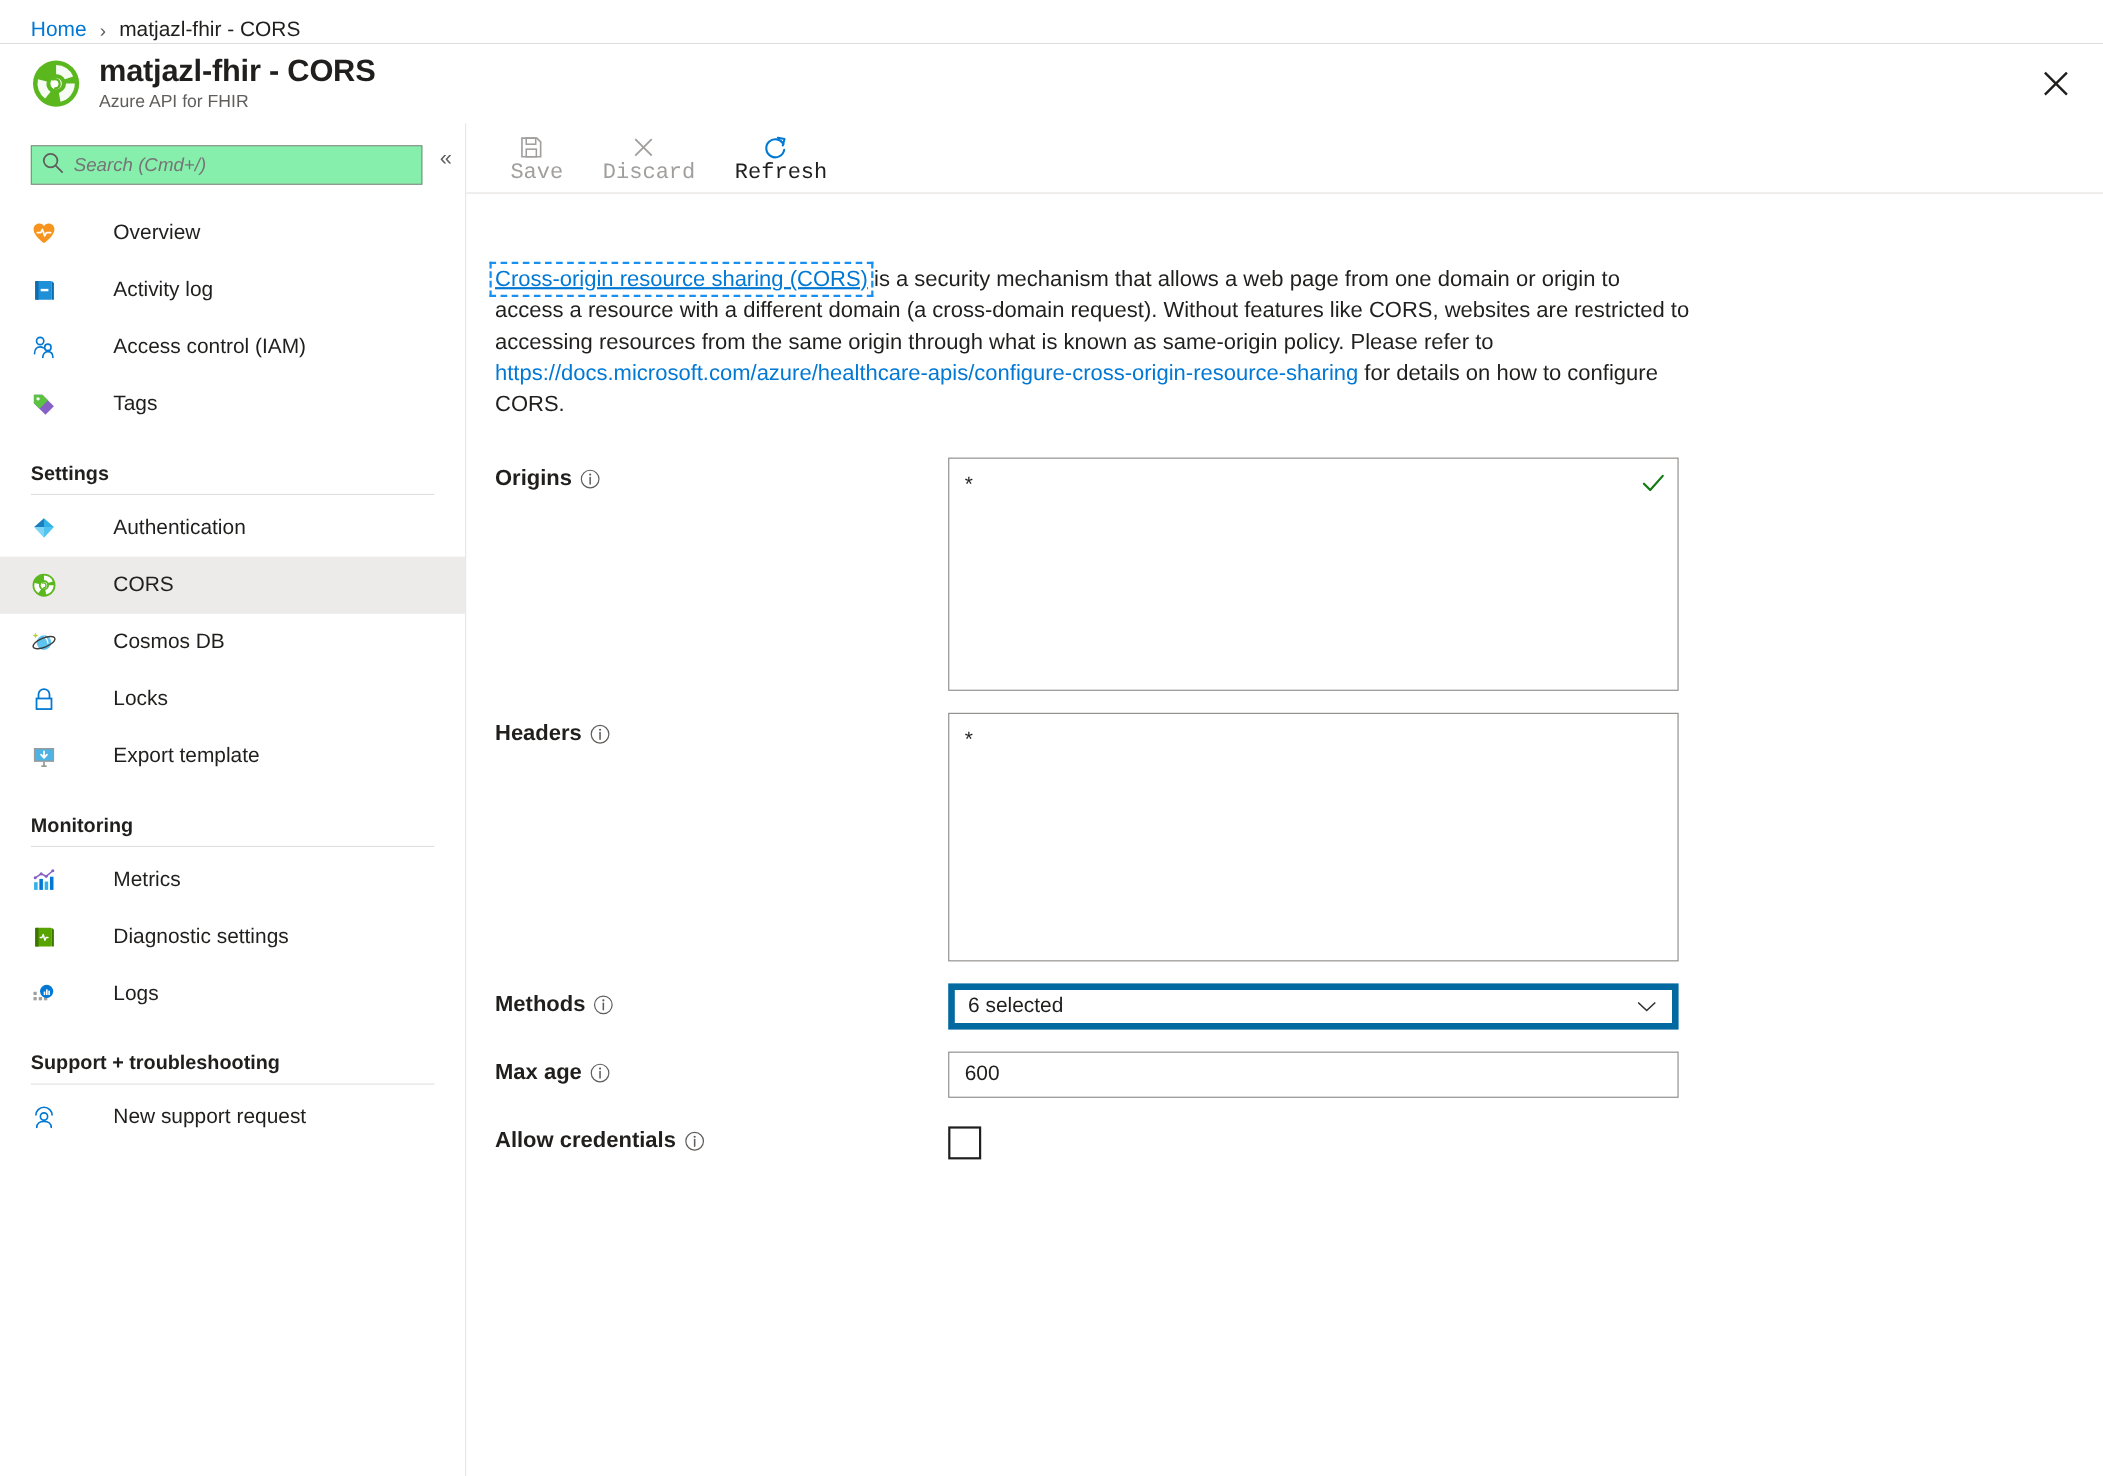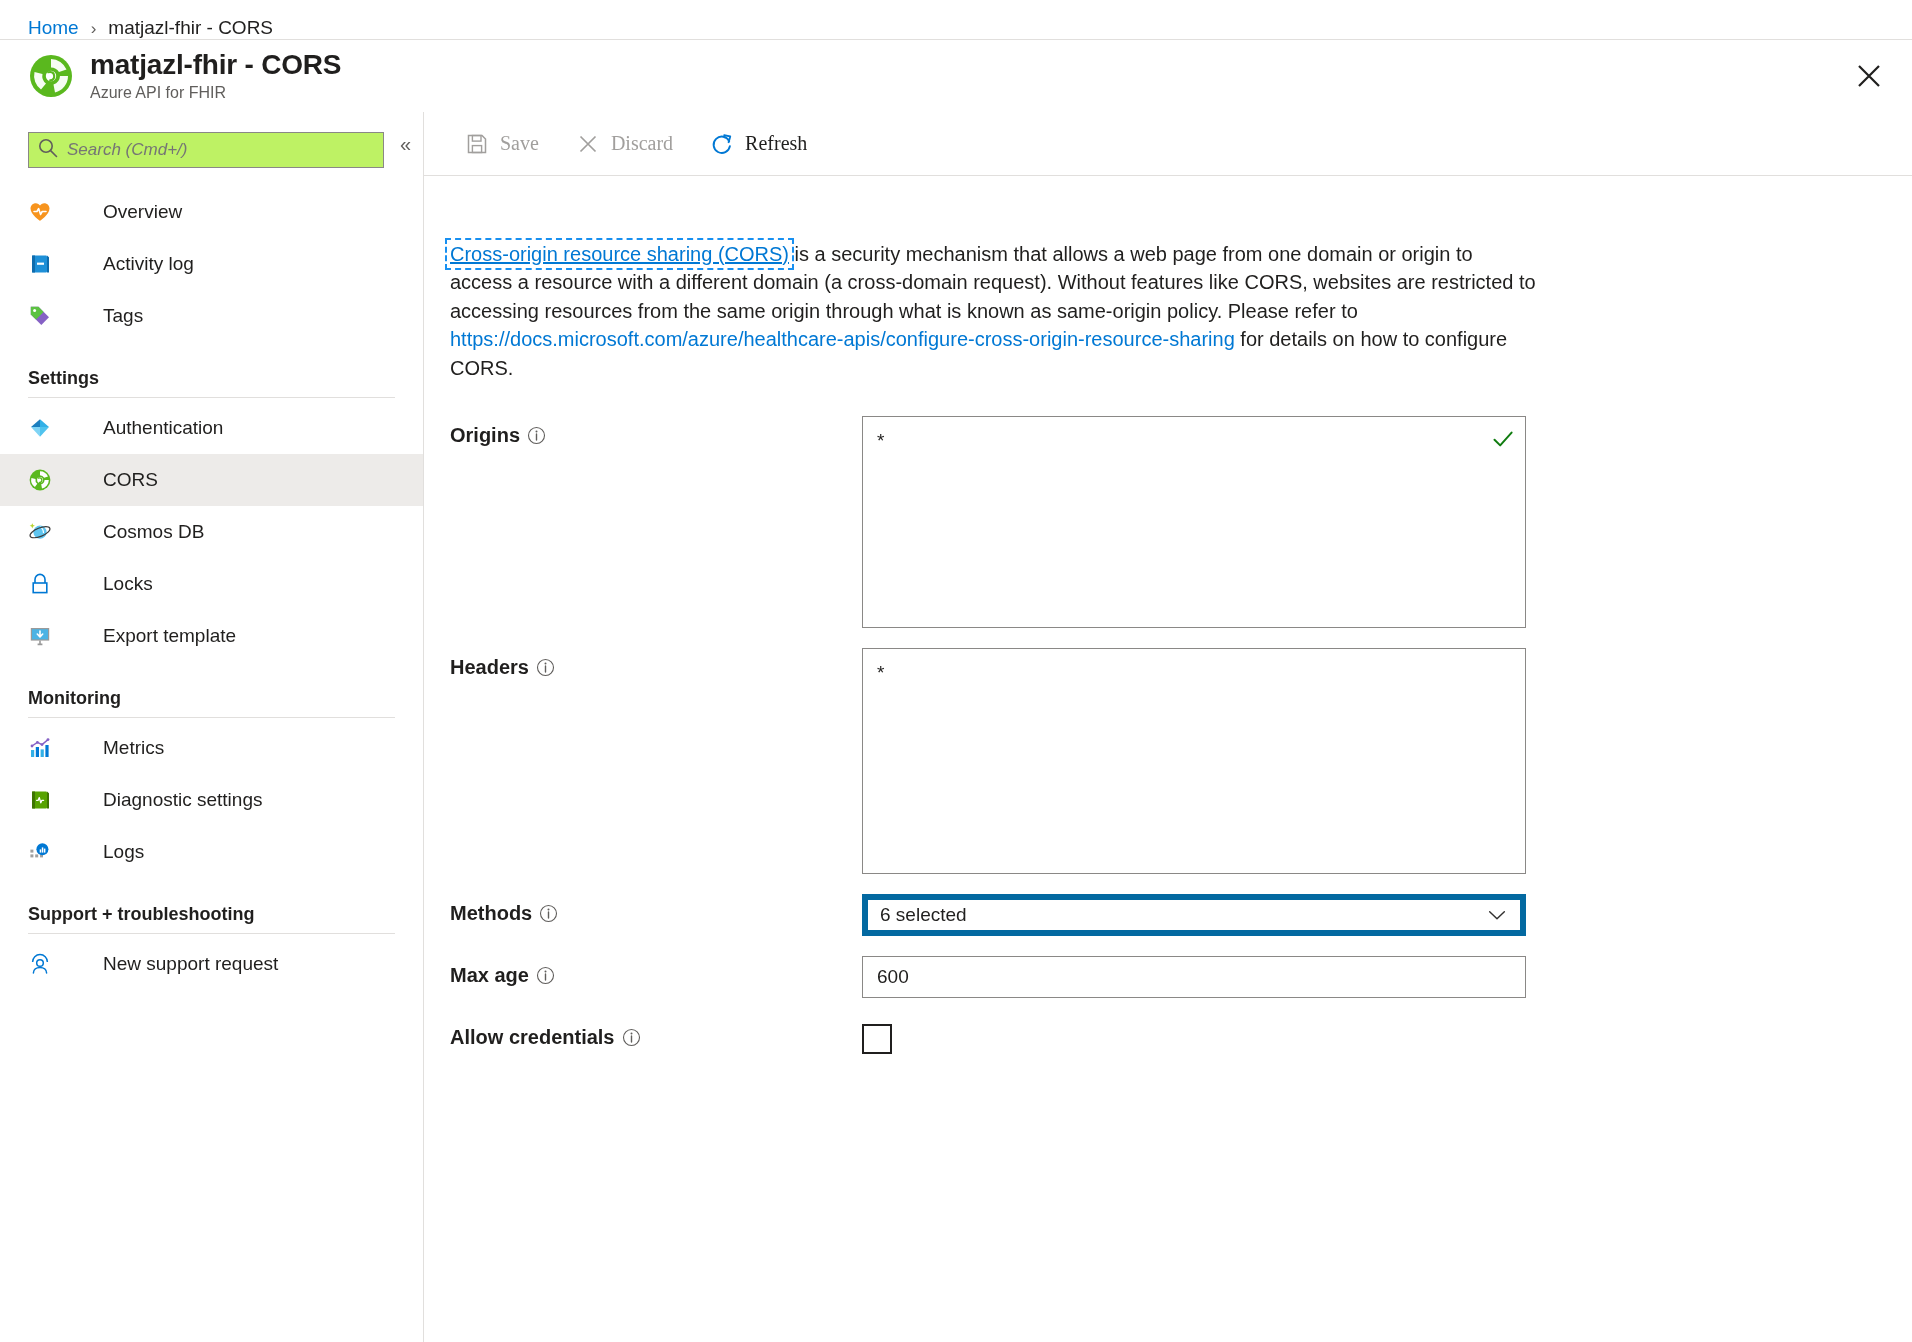--- a/index.html
+++ b/index.html
@@ -88,21 +88,21 @@
     align-items: center;
     padding: 12px 0 0 28px;
   }
   #search-input-wrap {
     width: 356px;
     height: 36px;
     border: 1px solid #8a8886;
     display: flex;
     align-items: center;
     padding: 0 8px;
-    background: #bef264;
+    background: #86efac;
   }
   #search-icon { flex: 0 0 22px; margin-right: 6px; color: #605e5c; }
   #search-input {
     border: 0; outline: 0;
     font-size: 17px;
     font-style: italic;
     font-family: "Liberation Sans", sans-serif;
     color: #605e5c;
     width: 100%;
     background: transparent;
@@ -164,21 +164,22 @@
   .cmd-btn {
     display: flex;
     align-items: center;
     height: 44px;
     padding: 0 14px;
     font-size: 20px;
     cursor: pointer;
     color: #201f1e;
     background: transparent;
     border: 0;
-    font-family: Liberation Serif, serif;
+    font-family: Liberation Mono, monospace;
+    flex-direction: column;
   }
   .cmd-btn.disabled { color: #a19f9d; cursor: default; }
   .cmd-icon {
     width: 26px; height: 26px;
     margin-right: 10px;
     display: flex; align-items: center; justify-content: center;
   }
 
   #content-inner { padding: 44px 0 0 26px; }
 
@@ -364,20 +365,31 @@
           <svg viewBox="0 0 24 24" width="24" height="24">
             <rect x="4" y="3.5" width="15" height="17" rx="1" fill="#1E90D8"></rect>
             <rect x="4" y="3.5" width="3" height="17" fill="#0F6CAD"></rect>
             <rect x="9" y="10.6" width="7" height="2.2" fill="#ffffff"></rect>
             <path d="M19 3.5 L21 5.2 L21 20.5 L19 20.5 Z" fill="#0F6CAD"></path>
           </svg>
         </span>
         <span>Activity log</span>
       </div>
 
+      <div class="nav-item">
+        <span class="nav-icon">
+          <svg viewBox="0 0 24 24" width="24" height="24">
+            <circle cx="8.5" cy="6" r="3.3" stroke="#0078d4" stroke-width="1.5" fill="none"></circle>
+            <path d="M3.4 17.5 C3.4 13.6 5.6 11.3 8.5 11.3 C9.6 11.3 10.6 11.6 11.4 12.2" stroke="#0078d4" stroke-width="1.5" fill="none" stroke-linecap="round"></path>
+            <circle cx="15.5" cy="11.8" r="2.9" stroke="#0078d4" stroke-width="1.5" fill="none"></circle>
+            <path d="M10.9 21 C10.9 17.6 12.9 15.7 15.5 15.7 C18.1 15.7 20.1 17.6 20.1 21" stroke="#0078d4" stroke-width="1.5" fill="none" stroke-linecap="round"></path>
+          </svg>
+        </span>
+        <span>Access control (IAM)</span>
+      </div>
 
       <div class="nav-item">
         <span class="nav-icon">
           <svg viewBox="0 0 24 24" width="24" height="24">
             <path d="M10.5 2.8 L21 13.3 L13.3 21 L2.8 10.5 L2.8 2.8 Z" fill="#8661C5"></path>
             <path d="M10.5 2.8 L15.6 7.9 L8 15.6 L2.8 10.5 L2.8 2.8 Z" fill="#5CC242"></path>
             <circle cx="6.6" cy="6.6" r="1.5" fill="#ffffff"></circle>
           </svg>
         </span>
         <span>Tags</span>

